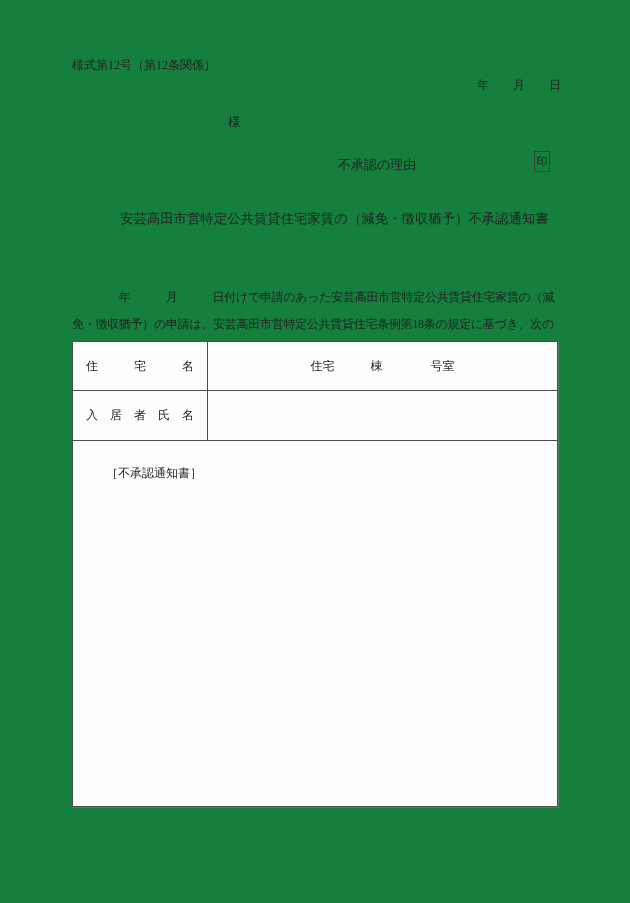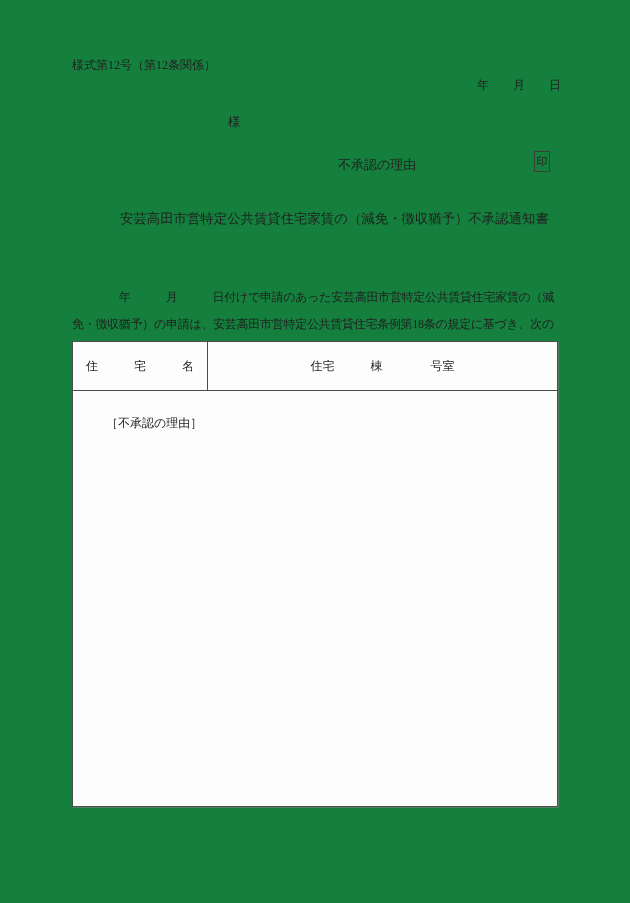--- a/index.html
+++ b/index.html
@@ -103,20 +103,24 @@
 
   <div class="abs doc-title">安芸高田市営特定公共賃貸住宅家賃の（減免・徴収猶予）不承認通知書</div>
 
   <div class="body-text">　　　　年　　　月　　　日付けで申請のあった安芸高田市営特定公共賃貸住宅家賃の（減免・徴収猶予）の申請は、安芸高田市営特定公共賃貸住宅条例第18条の規定に基づき、次のとおり不承認としたので通知します。</div>
 
   <div class="form-table">
     <div class="trow r1">
       <div class="cell label">住　　　宅　　　名</div>
       <div class="cell value">住宅　　　棟　　　　号室</div>
     </div>
+    <div class="trow r2">
+      <div class="cell label">入　居　者　氏　名</div>
+      <div class="cell value"></div>
+    </div>
     <div class="trow r3">
       <div class="cell reason">
-        <span>［不承認の理由］</span>
+        <span>［不承認通知書］</span>
       </div>
     </div>
   </div>
 
 </div>
 
 </body></html>

